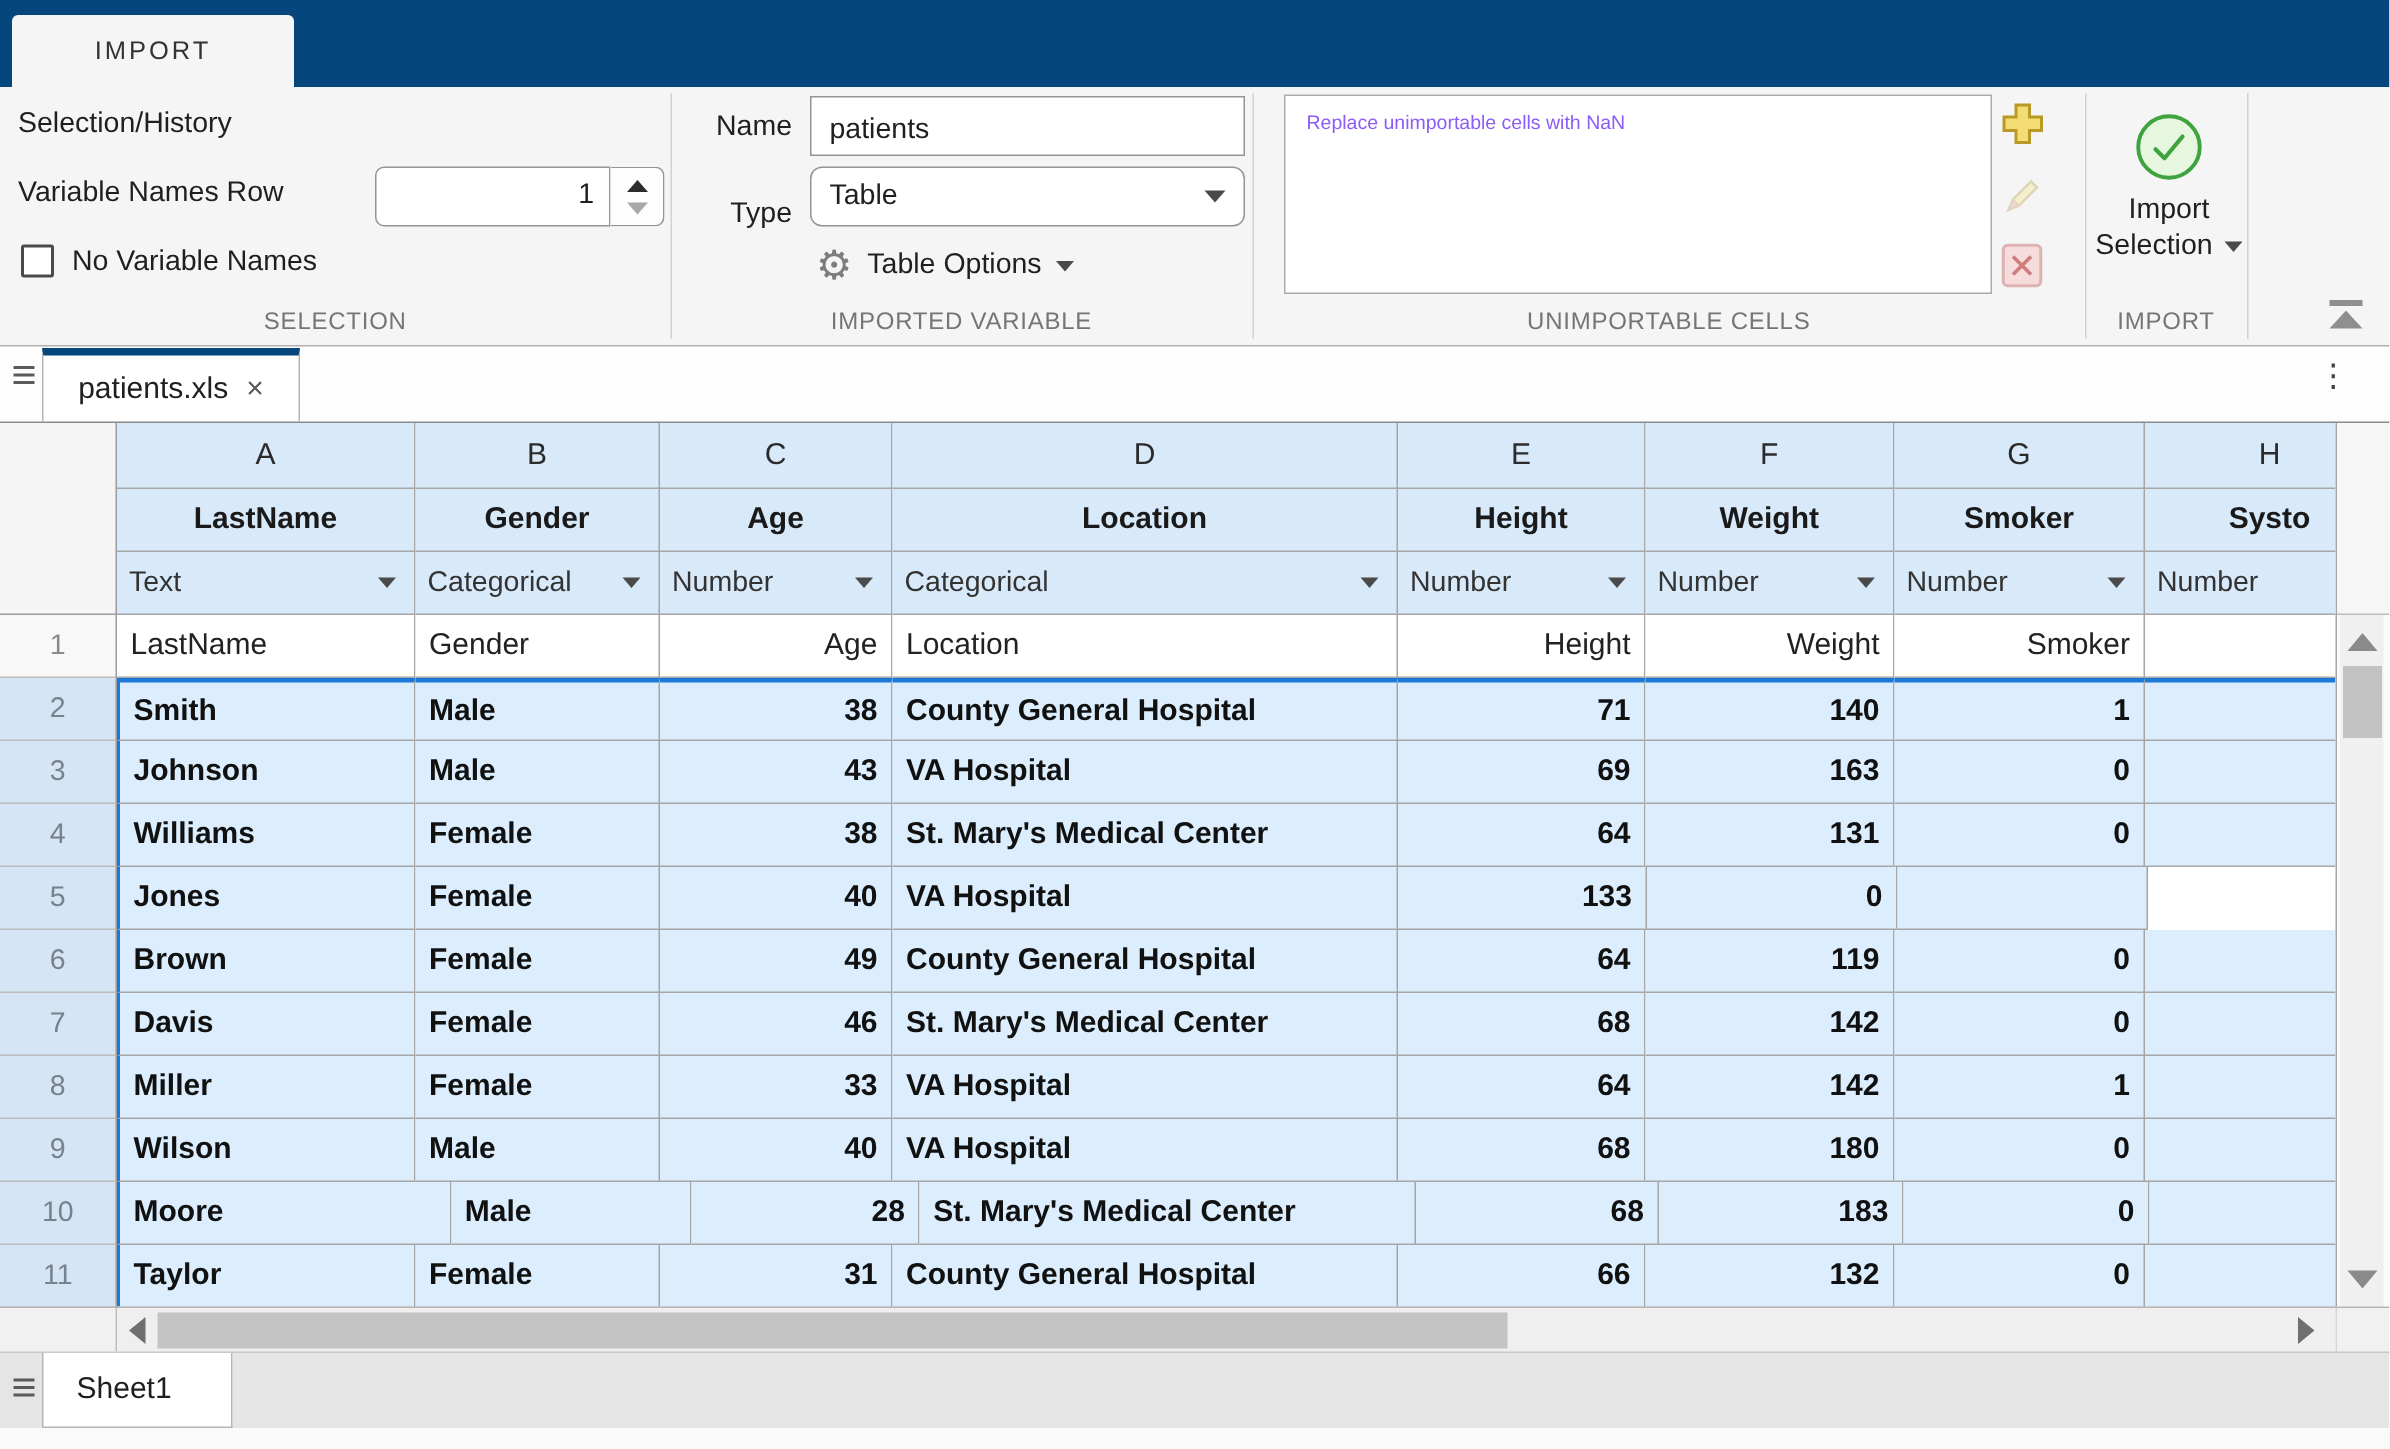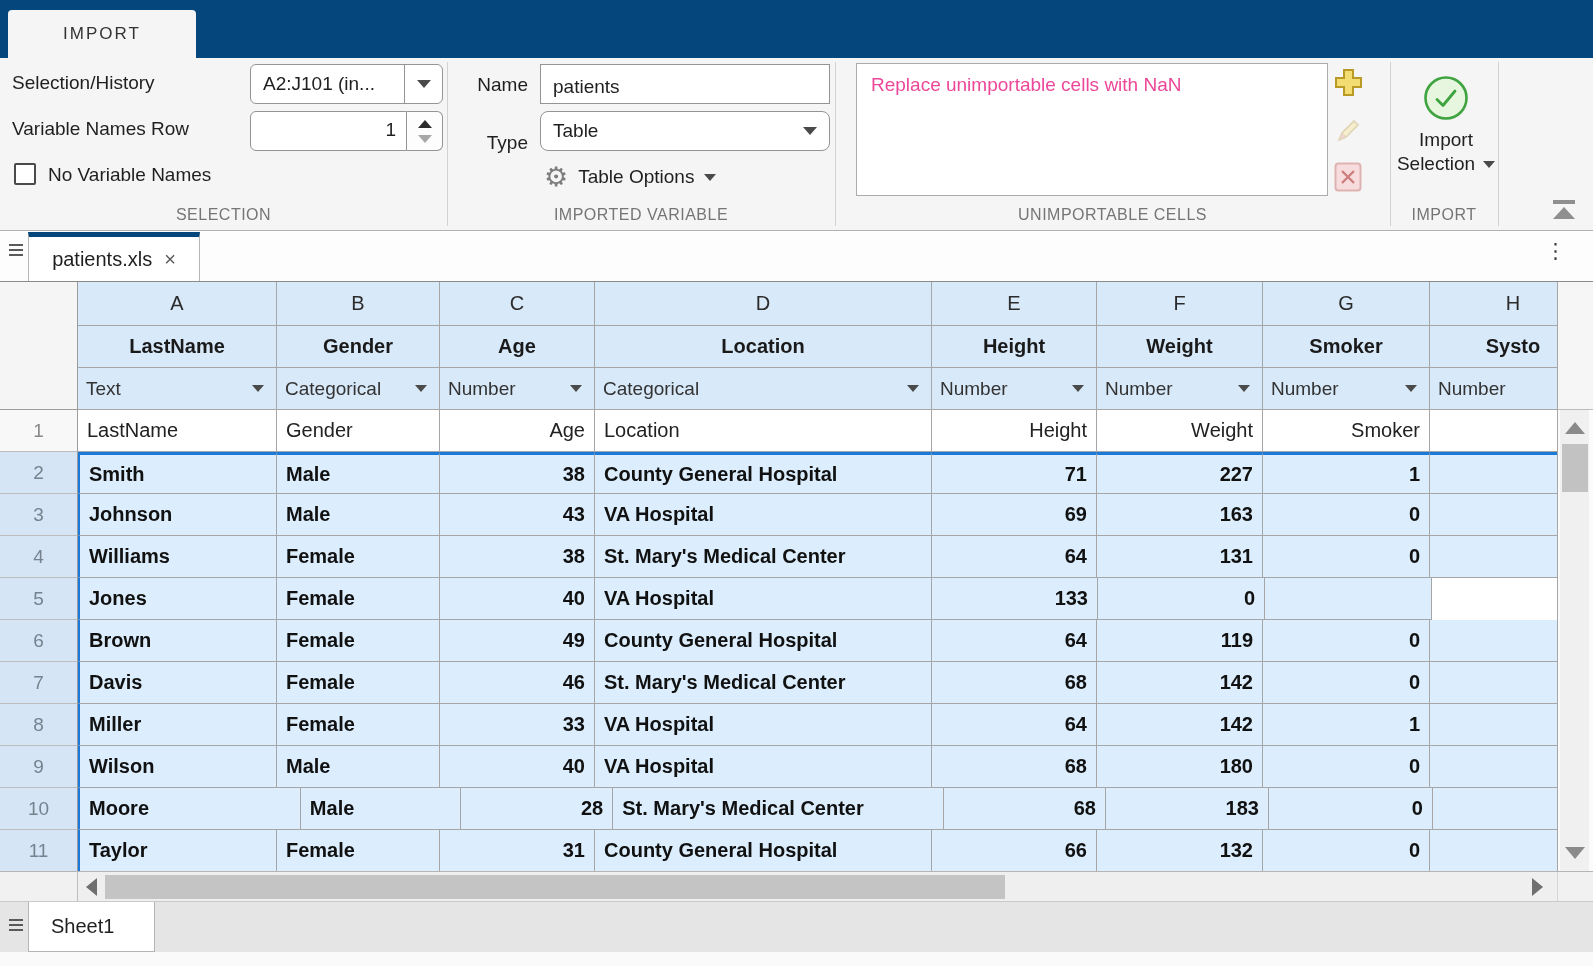--- a/index.html
+++ b/index.html
@@ -45,21 +45,21 @@
   #name-input { position:absolute; left:540px; top:6px; width:290px; height:40px; background:#fff;
     border:1px solid #949494; font-size:19px; color:#1f1f1f; padding:6px 0 0 12px; }
 
   #table-options { position:absolute; left:544px; top:100px; height:38px; display:flex;
     align-items:center; gap:10px; cursor:default; }
   #gear-glyph { font-size:27px; color:#7d7d7d; line-height:1; }
   #table-options-label { font-size:19px; color:#1f1f1f; }
 
   #unimp-box { position:absolute; left:856px; top:5px; width:472px; height:133px; background:#fff;
     border:1px solid #ababab; }
-  #unimp-rule { font-size:19px; color:#ec4899; padding:10px 0 0 14px; white-space:nowrap; }
+  #unimp-rule { font-size:13px; color:#8b5cf6; padding:10px 0 0 14px; white-space:nowrap; }
   .side-icon { position:absolute; left:1334px; }
 
   #import-btn { position:absolute; left:1394px; top:0; width:104px; height:173px;
     display:flex; flex-direction:column; align-items:center; }
   #import-check { margin-top:17px; }
   #import-line1 { margin-top:8px; font-size:19px; color:#1f1f1f; }
   #import-line2 { margin-top:2px; font-size:19px; color:#1f1f1f; display:flex; align-items:center; gap:8px; }
 
   #collapse-btn { position:absolute; left:1552px; top:142px; width:24px; height:20px; }
   #collapse-btn .bar { width:22px; height:4px; background:#8f8f8f; margin:0 auto; }
@@ -147,26 +147,20 @@
 
 <div id="stage">
 
   <div id="ribbon-tabs">
     <div id="import-tab">IMPORT</div>
   </div>
 
   <div id="ribbon-body">
 
     <div class="rb-label" style="left:12px; top:14px;">Selection/History</div>
-    <div class="dd" style="left:250px; top:6px; width:193px; height:40px;">
-      <div class="dd-val">A2:J101 (in...</div>
-      <div class="dd-arrow sep">
-          <span class="caret"></span>
-        </div>
-    </div>
     <div class="rb-label" style="left:12px; top:60px;">Variable Names Row</div>
     <div id="sel-spinner">
       <div class="spin-val">1</div>
       <div class="spin-btns">
         <span class="tri-up"></span>
         <span class="tri-down"></span>
       </div>
     </div>
     <div id="novar-check"></div>
     <div class="rb-label" style="left:48px; top:106px;">No Variable Names</div>
@@ -301,21 +295,21 @@
           <div class="dc al-r" style="width: 166px;">Weight</div>
           <div class="dc al-r" style="width: 167px;">Smoker</div>
           <div class="dc al-r" style="width: 167px;"></div>
         </div>
         <div class="grow drow sel-top">
           <div class="dc first" style="width: 199px;">Smith</div>
           <div class="dc" style="width: 163px;">Male</div>
           <div class="dc al-r" style="width: 155px;">38</div>
           <div class="dc" style="width: 337px;">County General Hospital</div>
           <div class="dc al-r" style="width: 165px;">71</div>
-          <div class="dc al-r" style="width: 166px;">227</div>
+          <div class="dc al-r" style="width: 166px;">140</div>
           <div class="dc al-r" style="width: 167px;">1</div>
           <div class="dc al-r" style="width: 167px;"></div>
         </div>
         <div class="grow drow">
           <div class="dc first" style="width: 199px;">Johnson</div>
           <div class="dc" style="width: 163px;">Male</div>
           <div class="dc al-r" style="width: 155px;">43</div>
           <div class="dc" style="width: 337px;">VA Hospital</div>
           <div class="dc al-r" style="width: 165px;">69</div>
           <div class="dc al-r" style="width: 166px;">163</div>

